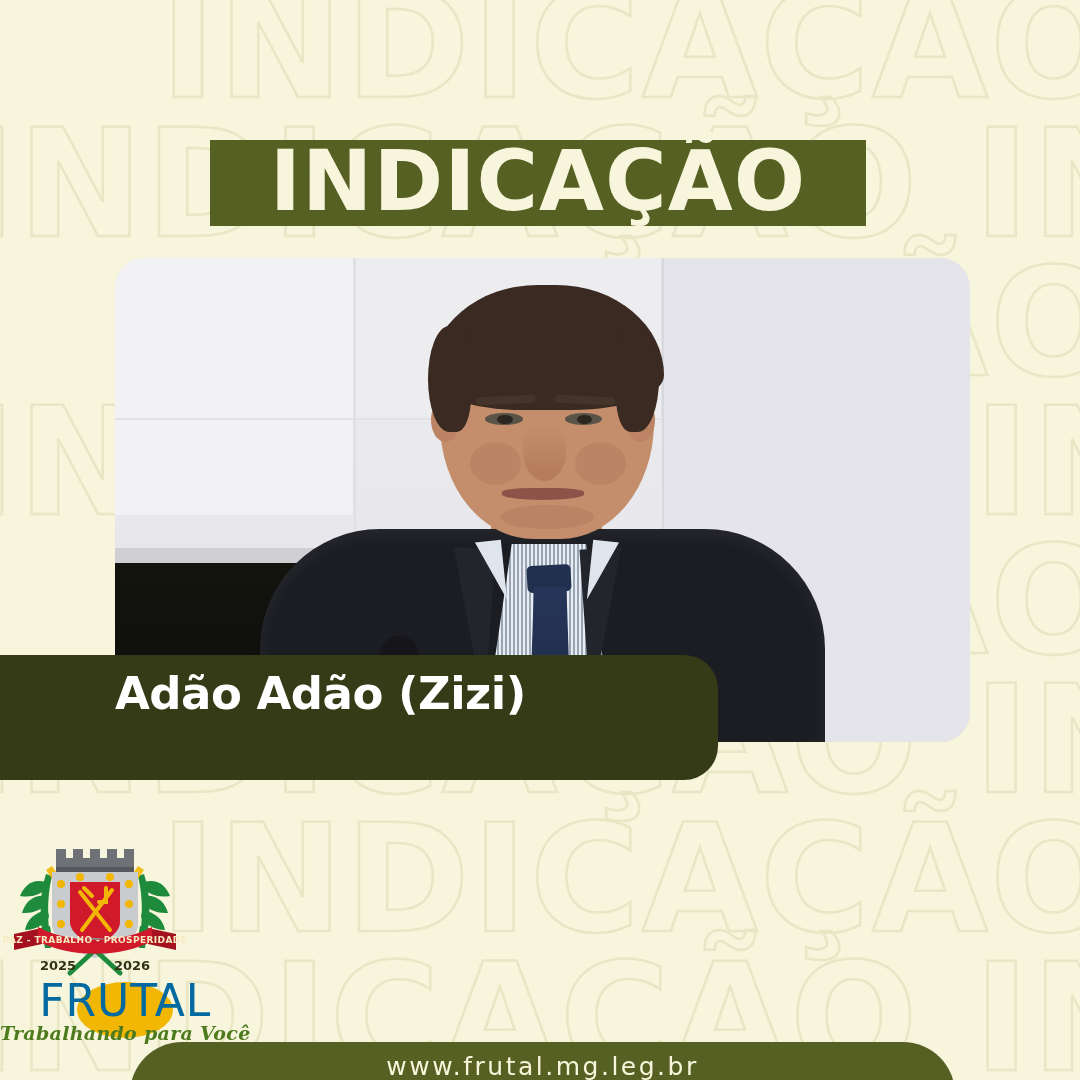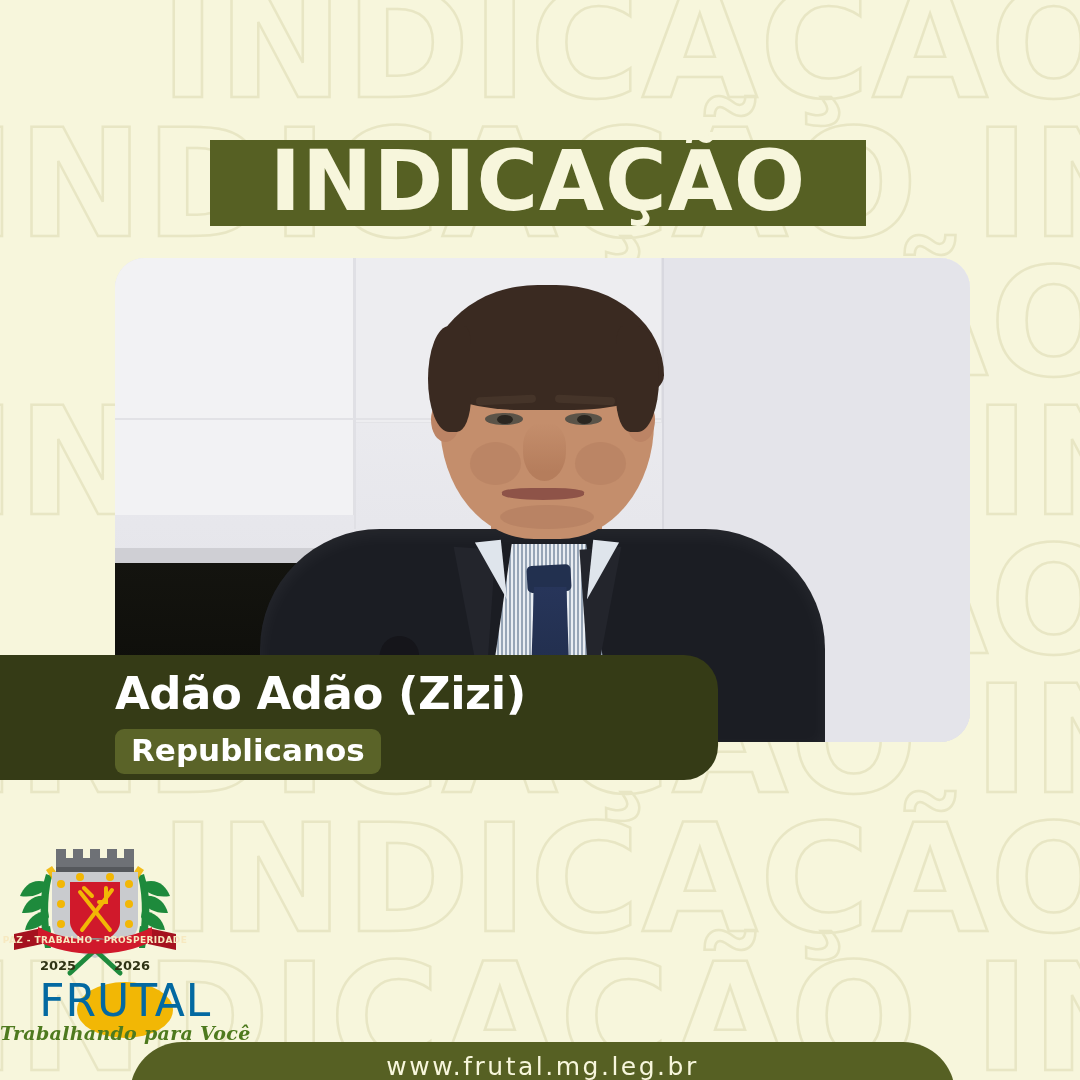--- a/index.html
+++ b/index.html
@@ -427,23 +427,20 @@
     <div class="ph mouth"></div>
     <div class="ph chin-shadow"></div>
 
     <div class="ph mic-head"></div>
     <div class="ph mic-ring"></div>
     <div class="ph mic-stem"></div>
   </div>
 
   <div id="name-plate">
     <div id="name-text">Adão Adão (Zizi)</div>
-    <div id="party-pill">
-      <span id="party-text">Republicanos</span>
-    </div>
   </div>
 
   <div id="brand">
 
     <svg id="crest" width="190" height="140" viewBox="0 0 190 140" aria-hidden="true">
 
       <g fill="#1E8A3C">
         <path d="M45 110 C40 85 38 60 46 36 L52 38 C46 62 48 86 51 110 Z"></path>
         <path d="M46 44 C32 40 24 48 20 58 C32 60 42 56 47 50 Z"></path>
         <path d="M47 58 C33 56 25 64 22 75 C34 76 44 70 48 64 Z"></path>

